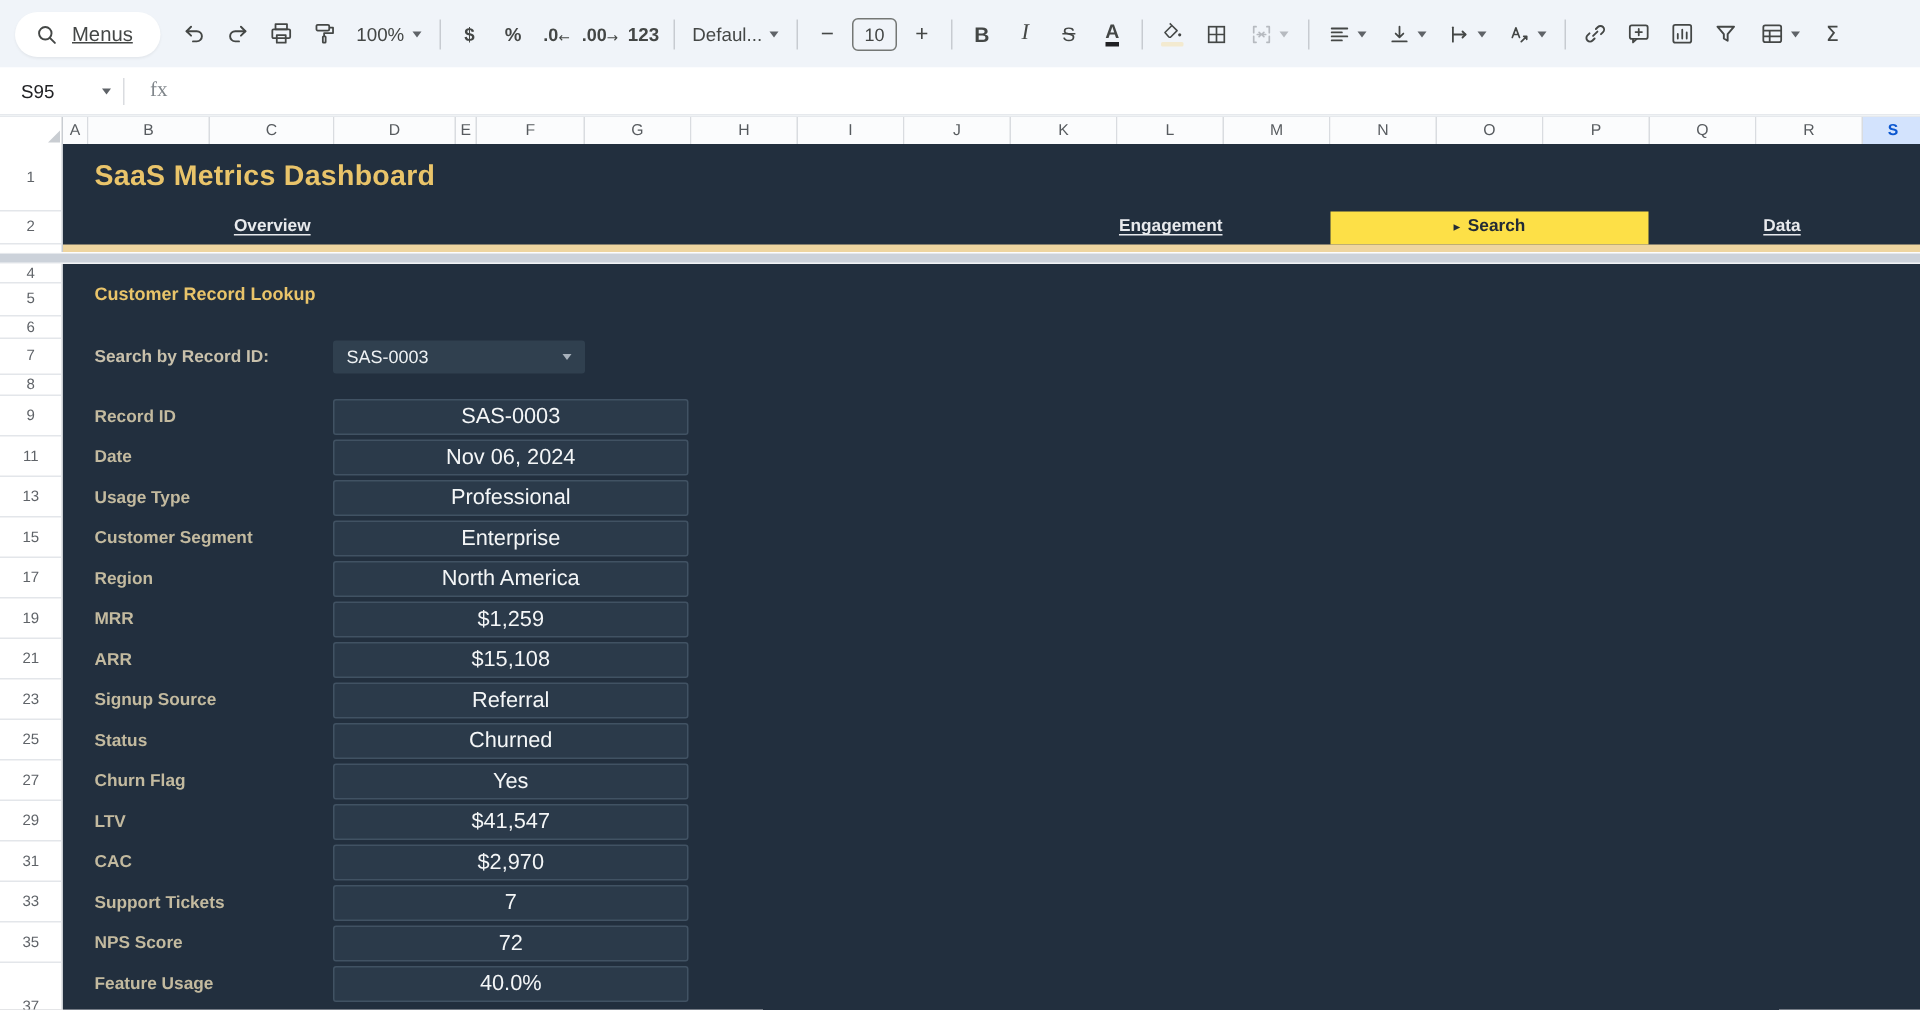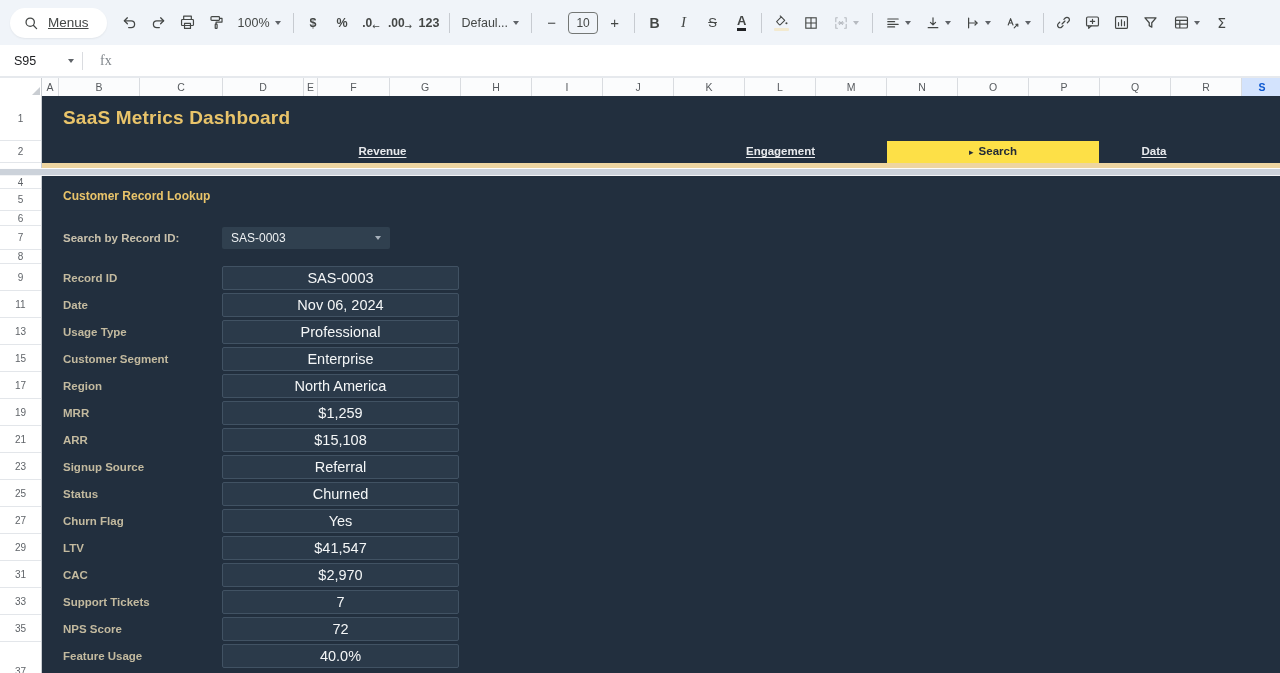--- a/index.html
+++ b/index.html
@@ -305,24 +305,24 @@
     <div class="row-h" style="top: 438px; height: 27px;">29</div>
     <div class="row-h" style="top: 465px; height: 27px;">31</div>
     <div class="row-h" style="top: 492px; height: 27px;">33</div>
     <div class="row-h" style="top: 519px; height: 27px;">35</div>
     <div class="row-h" style="top: 562px; height: 27px;">37</div>
   </div>
 
 <div class="sheet" style="background: rgb(34, 47, 62);">
   <div class="sheet-title">SaaS Metrics Dashboard</div>
   <div class="tabs-row">
-      <div class="tab" style="left: 262px; width: 157px;"><span class="lbl">Revenue</span></div>
+      <div class="tab" style="left: 17px; width: 245px;"><span class="lbl">Overview</span></div>
       <div class="tab" style="left: 632px; width: 213px;"><span class="lbl">Engagement</span></div>
       <div class="tab active" style="left: 845px; width: 212px; background: #fde047;"><span class="marker">▸</span><span class="lbl">Search</span></div>
-      <div class="tab" style="left: 1032px; width: 160px;"><span class="lbl">Data</span></div>
+      <div class="tab" style="left: 1066px; width: 160px;"><span class="lbl">Data</span></div>
     </div>
   <div class="tan-strip"></div>
   <div class="section-title">Customer Record Lookup</div>
   <div class="search-label">Search by Record ID:</div>
   <div class="dropdown">
     <span>SAS-0003</span>
     <i class="caret light"></i>
   </div>
   <div id="fields">
       <div class="f-label" style="top: 170px;">Record ID</div>

